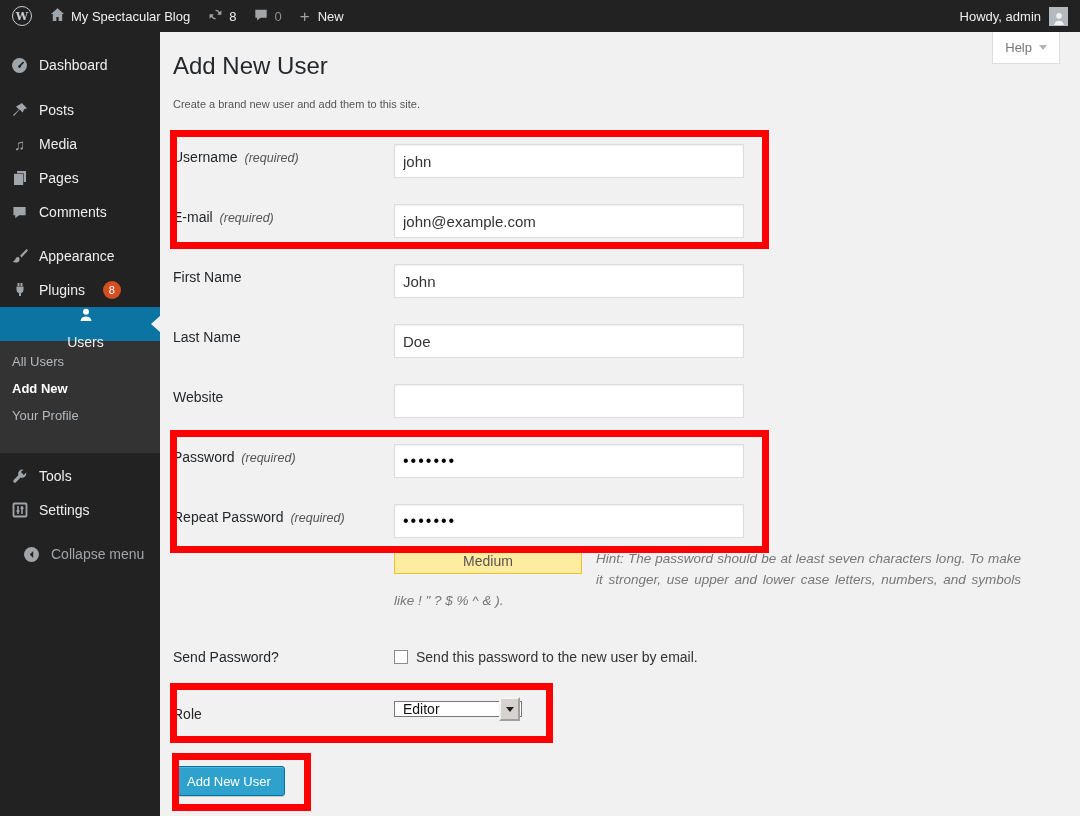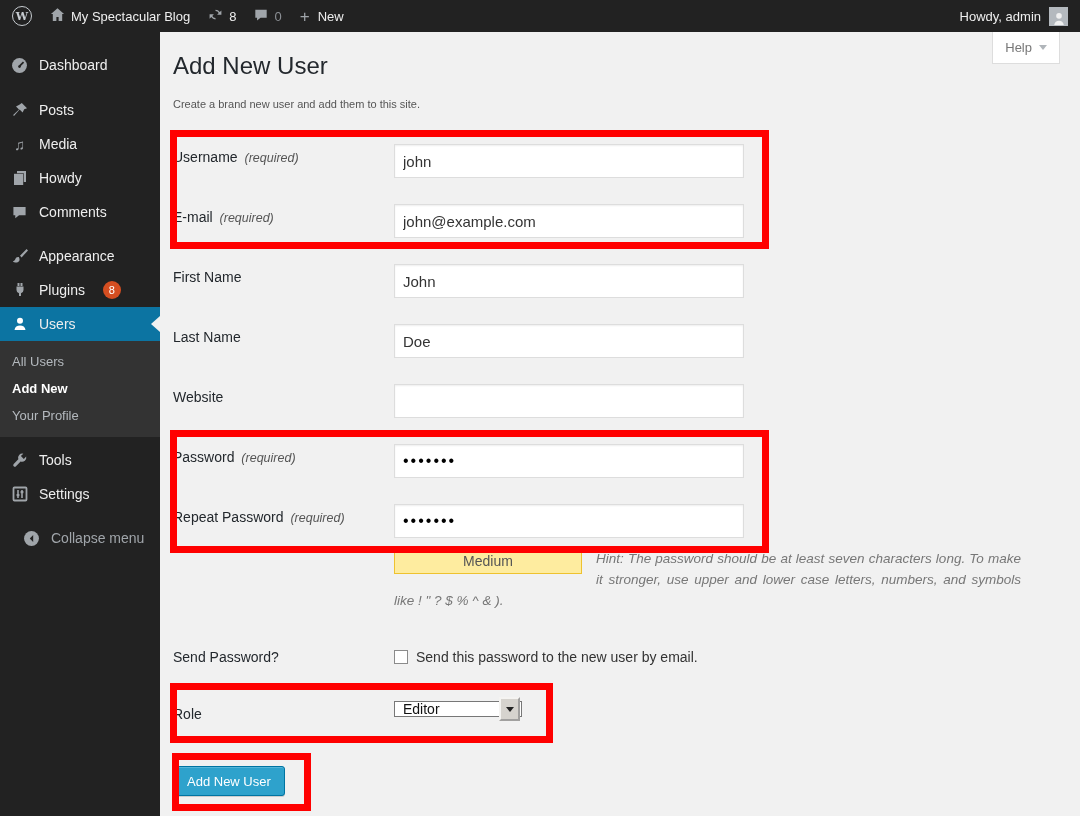--- a/index.html
+++ b/index.html
@@ -37,33 +37,33 @@
     background:#222; color:#eee; font-size:14px; z-index:40;
   }
   .menu { padding-top:10px; }
   .menu-item {
     position:relative; height:34px; display:flex; align-items:center;
     gap:11px; padding-left:11px; cursor:pointer; color:#eee;
   }
   .menu-item .mi { width:17px; display:flex; justify-content:center; color:#a0a5aa; }
   .menu-item.first { margin-top:6px; margin-bottom:11px; }
   .menu-sep { height:10px; }
-  .menu-item.active { background:#0c74a2; }
+  .menu-item.active { background:#0c74a2;flex-direction:column; }
   .menu-item.active .mi { color:#fff; }
   .menu-item.active::after {
     content:""; position:absolute; right:0; top:50%; margin-top:-8px;
     border-top:8px solid transparent; border-bottom:8px solid transparent;
     border-right:9px solid #f1f1f1;
   }
   .badge {
     display:inline-block; min-width:18px; height:18px; margin-left:7px;
     background:#d54e21; color:#fff; border-radius:50%; font-size:11px;
     line-height:18px; text-align:center; padding:0 2px;
   }
-  .submenu { background:#333; padding:7px 0 8px; margin-bottom:6px; }
+  .submenu { background:#333; padding:7px 0 24px; margin-bottom:6px; }
   .submenu-item {
     height:27px; line-height:27px; padding-left:12px; font-size:13px;
     color:#b4b9be; cursor:pointer;
   }
   .submenu-item.current { color:#fff; font-weight:bold; }
   .menu-item.collapse { color:#a0a5aa;margin-left:12px; }
   .glyph-note { font-size:15px; line-height:1; }
 
   
   .content {
@@ -211,21 +211,21 @@
       <span class="mi glyph-note">♫</span>
       <span>Media</span>
     </div>
     <div class="menu-item">
       <span class="mi">
         <svg width="16" height="16" viewBox="0 0 16 16" fill="currentColor">
             <path d="M5 1h9v11h-2.2V3.2H5z"></path>
             <rect x="2" y="3.8" width="9.2" height="11.2"></rect>
           </svg>
       </span>
-      <span>Howdy</span>
+      <span>Pages</span>
     </div>
     <div class="menu-item">
       <span class="mi">
         <svg width="15" height="15" viewBox="0 0 16 16" fill="currentColor">
             <path d="M1.5 2h13v9h-7l-4 3.2V11h-2z"></path>
           </svg>
       </span>
       <span>Comments</span>
     </div>
 

